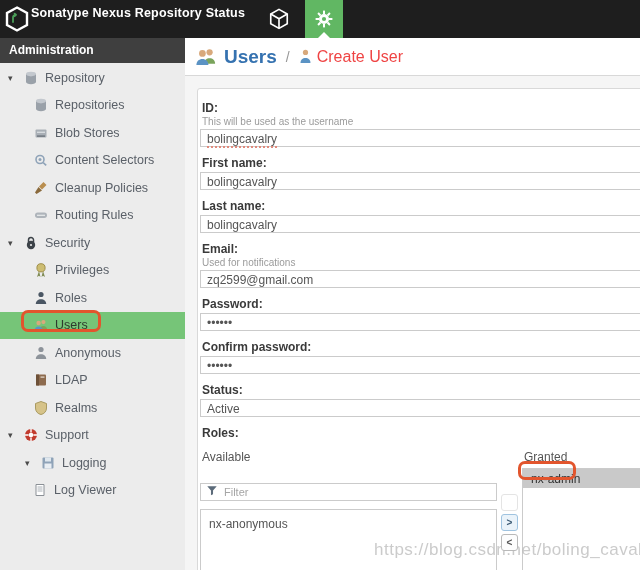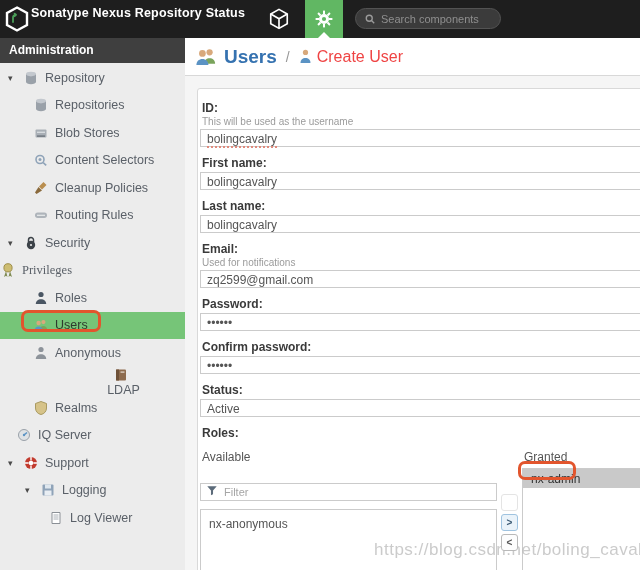--- a/index.html
+++ b/index.html
@@ -119,27 +119,20 @@
             <rect x="8" y="14" width="2" height="3.4" transform="rotate(45 9 9)"></rect>
             <rect x="0.6" y="8" width="3.4" height="2" transform="rotate(45 9 9)"></rect>
             <rect x="14" y="8" width="3.4" height="2" transform="rotate(45 9 9)"></rect>
           </g>
         </g>
         <circle cx="9" cy="9" r="2.1" fill="#61b763"></circle>
       </svg>
       <div class="notch"></div>
     </div>
 
-    <div class="search-pill">
-      <svg viewBox="0 0 16 16">
-        <circle cx="7" cy="7" r="4" fill="none" stroke="#9b9b9b" stroke-width="1.8"></circle>
-        <path d="M10 10l3.6 3.6" stroke="#9b9b9b" stroke-width="1.8"></path>
-      </svg>
-      <input type="text" placeholder="Search components" style="">
-    </div>
   </div>
 
   <div class="sidebar">
     <div class="sidebar-header">Administration</div>
     <div class="tree" id="tree">
         <div class="tree-row" style="padding-left: 8px;">
           <span class="tree-arrow">▾</span>
           <span class="tree-icon">
             <svg viewBox="0 0 16 16">
               <ellipse cx="8" cy="4" rx="5" ry="2.2" fill="#c3c8ce"></ellipse>
@@ -199,21 +192,21 @@
           <span class="tree-arrow">▾</span>
           <span class="tree-icon">
             <svg viewBox="0 0 16 16">
               <path d="M5.5 7.5V5a2.5 2.5 0 015 0v2.5" fill="none" stroke="#3c4248" stroke-width="1.5"></path>
               <circle cx="8" cy="10" r="4.2" fill="#3c4248"></circle>
               <circle cx="8" cy="10" r="1.1" fill="#e8e8e8"></circle>
             </svg>
           </span>
           <span>Security</span>
         </div>
-        <div class="tree-row" style=" font-family: Liberation Serif, serif;">
+        <div class="tree-row" style="padding-left: 33px;">
           <span class="tree-icon">
             <svg viewBox="0 0 16 16">
               <path d="M6 9l-2 6 2-1.2L7.5 15z" fill="#7e8a52"></path>
               <path d="M10 9l2 6-2-1.2L8.5 15z" fill="#7e8a52"></path>
               <circle cx="8" cy="5.8" r="4.1" fill="#cdbd72" stroke="#9f8f4a"></circle>
             </svg>
           </span>
           <span>Privileges</span>
         </div>
         <div class="tree-row" style="padding-left: 33px;">
@@ -238,48 +231,38 @@
         </div>
         <div class="tree-row" style="padding-left: 33px;">
           <span class="tree-icon">
             <svg viewBox="0 0 16 16">
               <circle cx="8" cy="4.5" r="2.6" fill="#8d939a"></circle>
               <path d="M2.8 14c0-3 2.3-4.8 5.2-4.8s5.2 1.8 5.2 4.8z" fill="#8d939a"></path>
             </svg>
           </span>
           <span>Anonymous</span>
         </div>
-        <div class="tree-row" style="padding-left: 33px; flex-direction: column;">
+        <div class="tree-row" style="padding-left: 33px;">
           <span class="tree-icon">
             <svg viewBox="0 0 16 16">
               <rect x="3" y="2.5" width="10" height="11" rx="1" fill="#8d6b4e"></rect>
               <rect x="3" y="2.5" width="3" height="11" fill="#6e5138"></rect>
               <rect x="7.5" y="4.5" width="4" height="1.2" fill="#e7ddd2"></rect>
             </svg>
           </span>
           <span>LDAP</span>
         </div>
         <div class="tree-row" style="padding-left: 33px;">
           <span class="tree-icon">
             <svg viewBox="0 0 16 16">
               <path d="M8 1.5l5.5 2v4.5c0 3.4-2.3 5.9-5.5 6.5-3.2-.6-5.5-3.1-5.5-6.5V3.5z" fill="#d6c389" stroke="#a99a61"></path>
             </svg>
           </span>
           <span>Realms</span>
         </div>
-        <div class="tree-row" style="padding-left: 16px;">
-          <span class="tree-icon">
-            <svg viewBox="0 0 16 16">
-              <circle cx="8" cy="8" r="5.5" fill="#dfe2e5" stroke="#9aa1a9"></circle>
-              <path d="M8 8l3-2.5" stroke="#5b93c4" stroke-width="1.6"></path>
-              <circle cx="8" cy="8" r="1.2" fill="#5b93c4"></circle>
-            </svg>
-          </span>
-          <span>IQ Server</span>
-        </div>
         <div class="tree-row" style="padding-left: 8px;">
           <span class="tree-arrow">▾</span>
           <span class="tree-icon">
             <svg viewBox="0 0 16 16">
               <circle cx="8" cy="8" r="6" fill="#c23b2e"></circle>
               <circle cx="8" cy="8" r="2.3" fill="#fff"></circle>
               <path d="M8 2v3.6M8 10.4V14M2 8h3.6M10.4 8H14" stroke="#fff" stroke-width="1.4"></path>
             </svg>
           </span>
           <span>Support</span>
@@ -288,21 +271,21 @@
           <span class="tree-arrow">▾</span>
           <span class="tree-icon">
             <svg viewBox="0 0 16 16">
               <rect x="2.5" y="2.5" width="11" height="11" rx="1" fill="#8fa3b8"></rect>
               <rect x="5" y="2.5" width="6" height="4" fill="#dfe7ee"></rect>
               <rect x="4.5" y="8.5" width="7" height="5" fill="#e9eef3"></rect>
             </svg>
           </span>
           <span>Logging</span>
         </div>
-        <div class="tree-row" style="padding-left: 48px;">
+        <div class="tree-row" style="padding-left: 32px;">
           <span class="tree-icon">
             <svg viewBox="0 0 16 16">
               <path d="M4 2.5h8v11H4z" fill="#fff" stroke="#8b9096"></path>
               <path d="M5.5 5h5M5.5 7h5M5.5 9h5" stroke="#aab0b6" stroke-width="1"></path>
             </svg>
           </span>
           <span>Log Viewer</span>
         </div>
       </div>
   </div>

